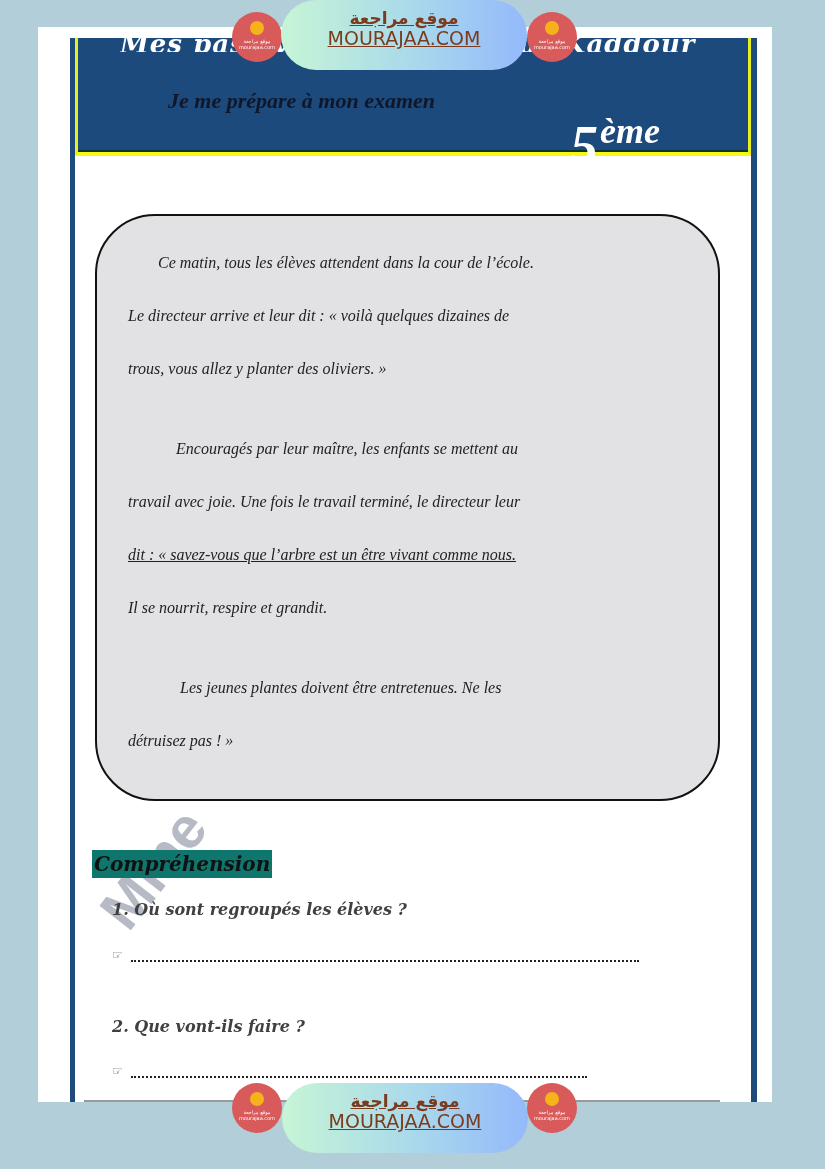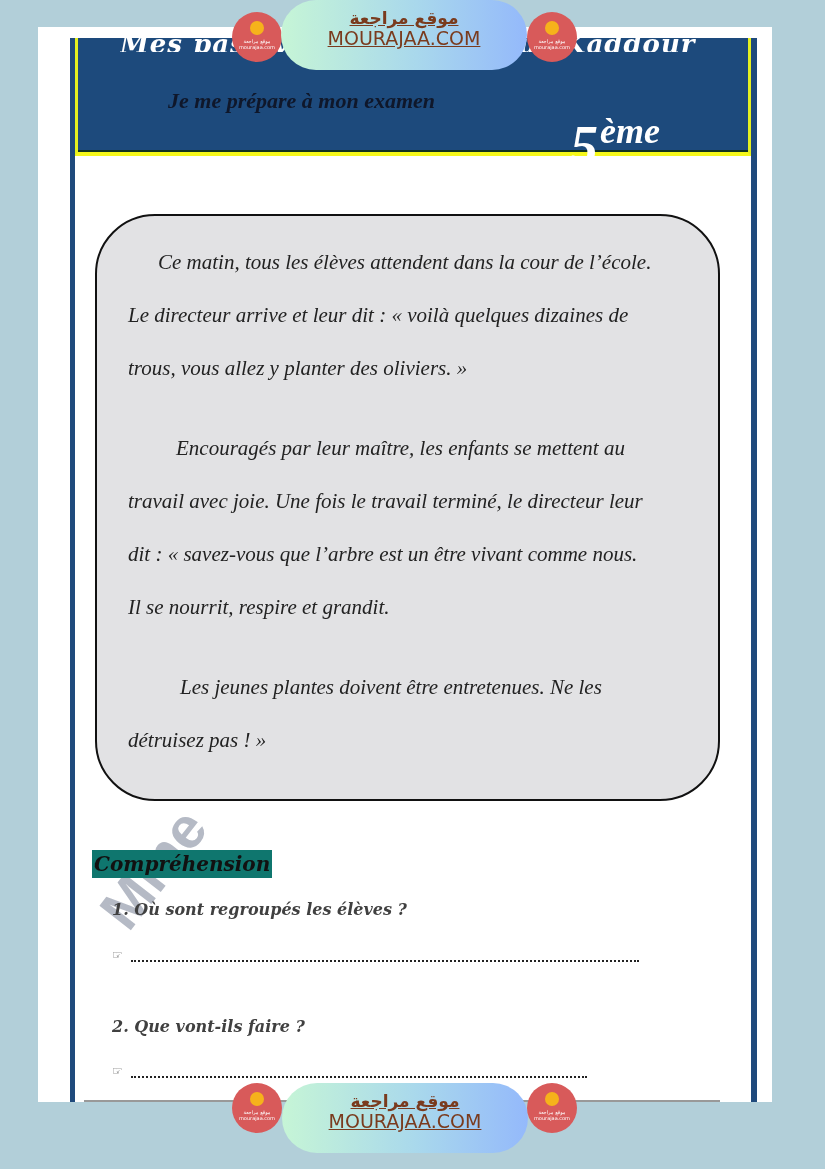--- a/index.html
+++ b/index.html
@@ -42,21 +42,21 @@
   .grade .sup { font-size: 36px; position: relative; top: -22px; margin-left: 2px; }
 
   .text-box {
     position: absolute; left: 95px; top: 214px; width: 625px; height: 587px;
     background: #e2e2e4; border: 2px solid #111;
     border-radius: 60px;
   }
   .para {
     position: absolute; left: 128px; width: 560px;
     font-family: "Liberation Serif", serif; font-style: italic;
-    font-size: 21px; color: #222; line-height: 53px;
+    font-size: 16px; color: #222; line-height: 53px;
   }
   .watermark {
     position: absolute; left: 86px; top: 780px;
     font-family: "Liberation Sans", sans-serif; font-weight: bold;
     font-size: 58px; color: rgba(120,130,150,0.55);
     transform: rotate(-52deg); transform-origin: left top;
     white-space: nowrap; top: 900px;
   }
   .section-title {
     position: absolute; left: 92px; top: 850px;
@@ -115,21 +115,21 @@
 <div class="grade">
   <span class="num">5</span><span class="sup">ème</span>
 </div>
 
 <div class="text-box"></div>
 <div class="para" style="top:236px; text-indent:30px;">Ce matin, tous les élèves attendent dans la cour de l’école.</div>
 <div class="para" style="top:289px;">Le directeur arrive et leur dit : « voilà quelques dizaines de</div>
 <div class="para" style="top:342px;">trous, vous allez y planter des oliviers. »</div>
 <div class="para" style="top:422px; text-indent:48px;">Encouragés par leur maître, les enfants se mettent au</div>
 <div class="para" style="top:475px;">travail avec joie. Une fois le travail terminé, le directeur leur</div>
-<div class="para" style="top:528px;">dit : « savez-vous que l’arbre est un être vivant comme nous.</div>
+<div class="para" style="top:528px;text-decoration:underline;">dit : « savez-vous que l’arbre est un être vivant comme nous.</div>
 <div class="para" style="top:581px;">Il se nourrit, respire et grandit.</div>
 <div class="para" style="top:661px; text-indent:52px;">Les jeunes plantes doivent être entretenues. Ne les</div>
 <div class="para" style="top:714px;">détruisez pas ! »</div>
 
 <div class="watermark">Mme</div>
 
 <div class="section-title">Compréhension</div>
 
 <div class="question" style="top:900px;">1. Où sont regroupés les élèves ?</div>
 <div class="answer-line" style="top:948px;">

